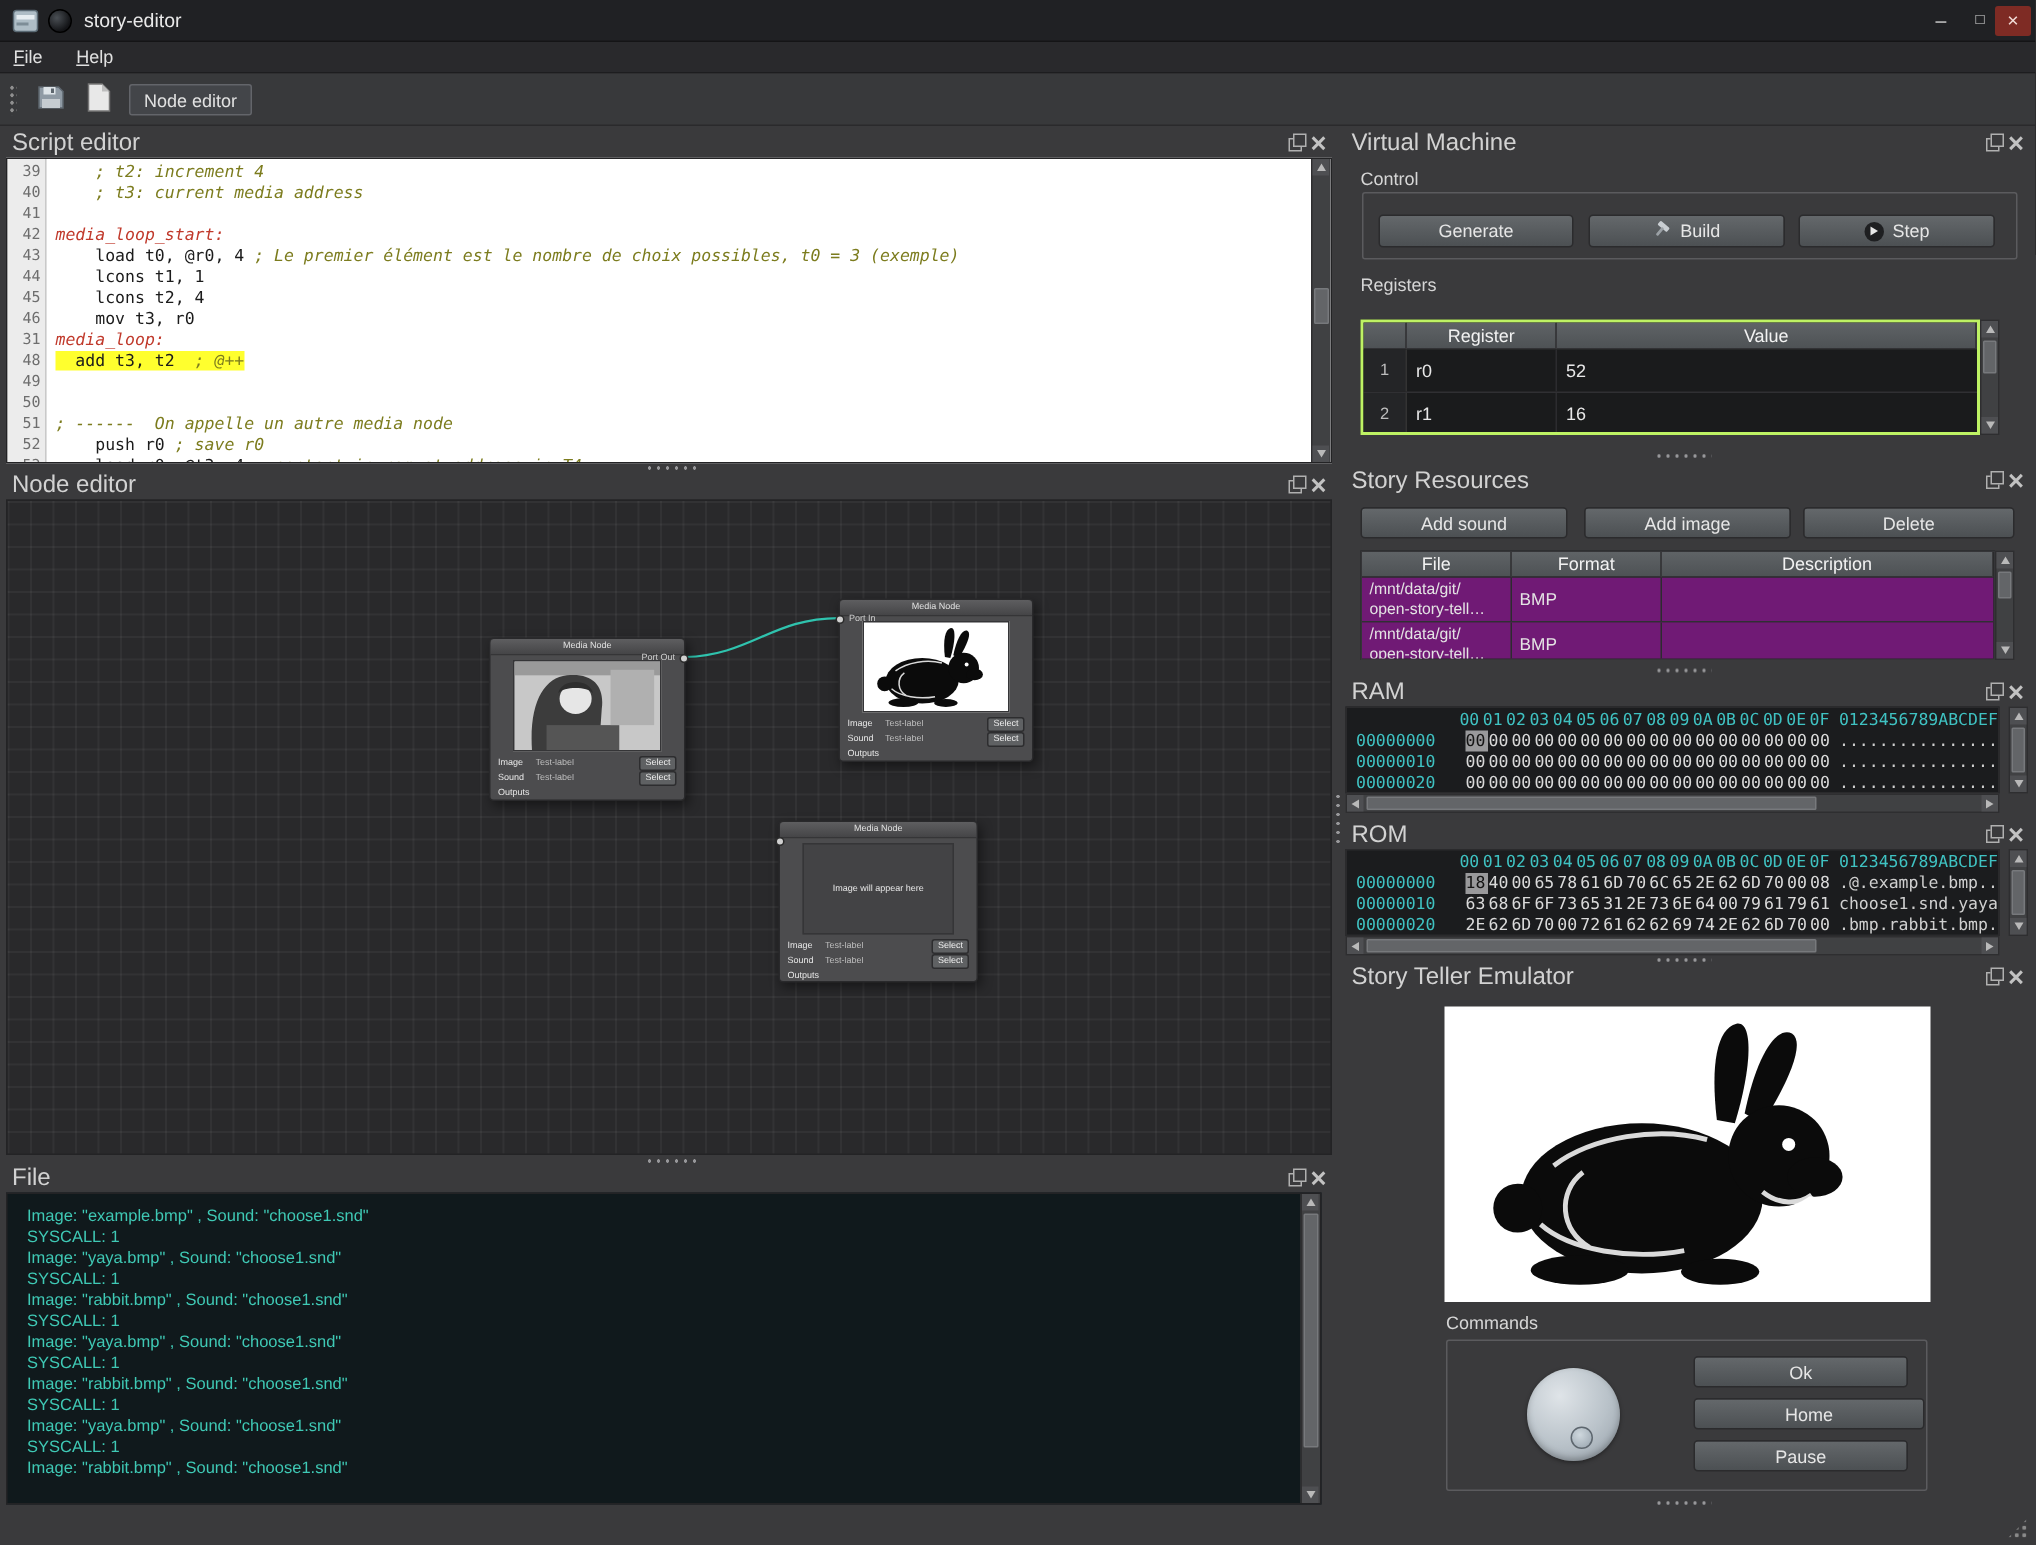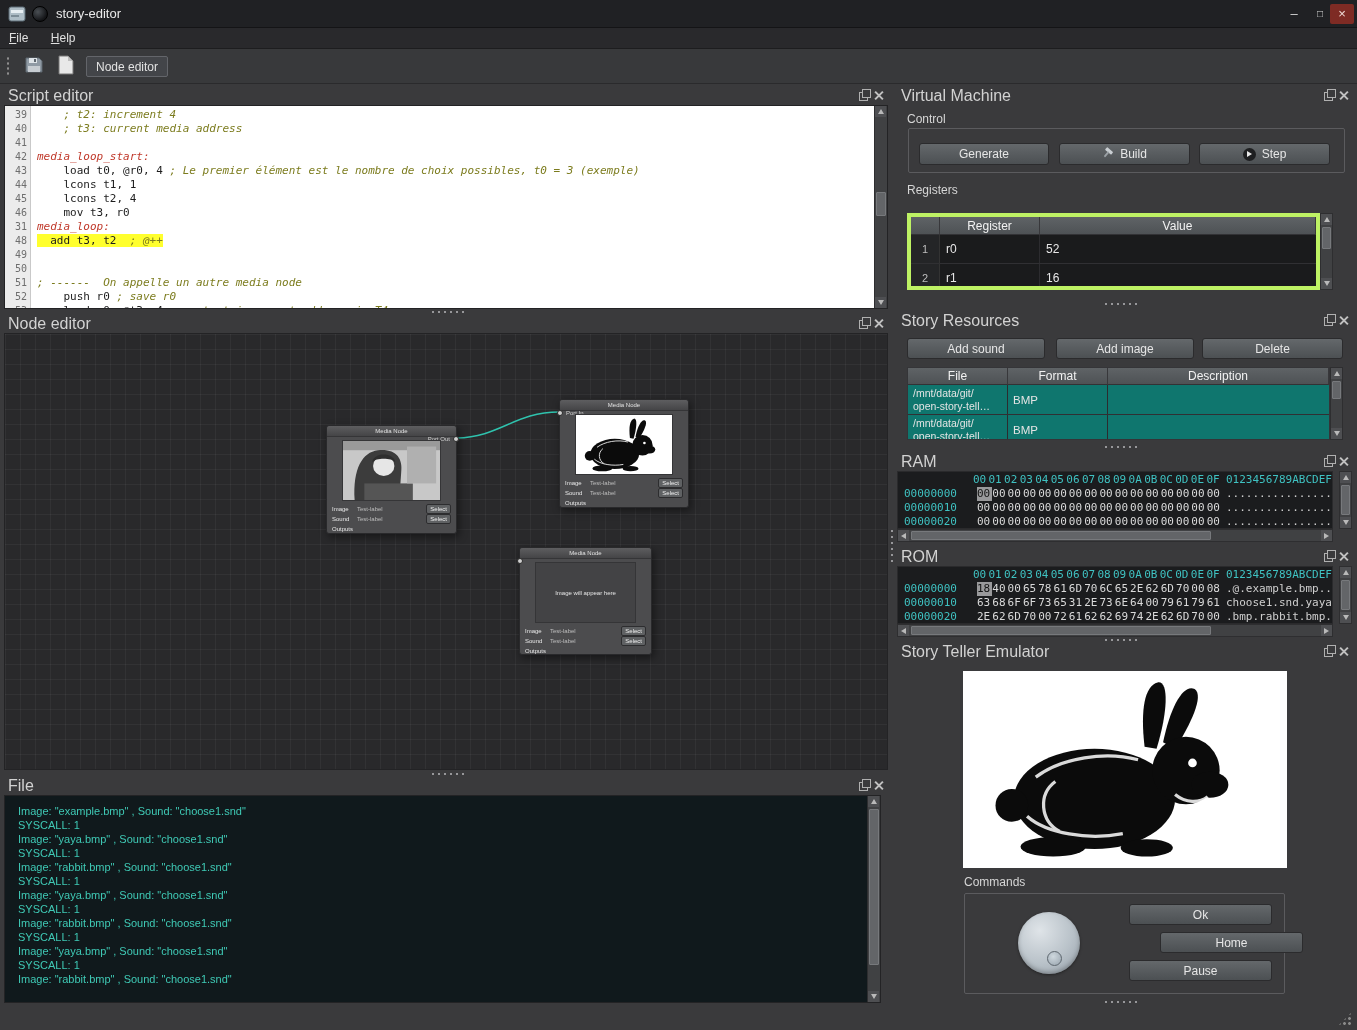--- a/index.html
+++ b/index.html
@@ -106,40 +106,40 @@
 .btn{position:absolute;display:flex;align-items:center;justify-content:center;gap:6px;background:linear-gradient(#64686b,#4c5053);border:1px solid #2b2b2d;border-radius:3px;font-size:12px;color:#e6e6e6;font-family:inherit}
 .btn-generate{left:919px;top:143px;width:130px;height:22px}
 .btn-build{left:1059px;top:143px;width:131px;height:22px}
 .btn-step{left:1199px;top:143px;width:131px;height:22px}
 .step-ico{width:13px;height:13px;border-radius:50%;background:#1e1f21;display:inline-flex;align-items:center;justify-content:center}
 .step-ico .tri-right{border-width:3px 0 3px 5px;border-color:transparent transparent transparent #e8e8e8}
 .btn-addsound{left:907px;top:338px;width:138px;height:21px}
 .btn-addimage{left:1056px;top:338px;width:138px;height:21px}
 .btn-delete{left:1202px;top:338px;width:141px;height:21px}
 .btn-ok{left:1129px;top:904px;width:143px;height:21px}
-.btn-home{left:1160px;top:932px;width:143px;height:21px}
+.btn-home{left:1129px;top:932px;width:154px;height:21px}
 .btn-pause{left:1129px;top:960px;width:143px;height:21px}
 
 
-.reg-table{position:absolute;left:907px;top:213px;width:413px;height:77px;background:#191a1b;border:4px solid #bef264;overflow:hidden}
+.reg-table{position:absolute;left:907px;top:213px;width:413px;height:77px;background:#191a1b;border:2px solid #bef264;overflow:hidden}
 .th{background:linear-gradient(#5f6366,#4e5255);border-right:1px solid #38383b;border-bottom:1px solid #323235;font-size:12px;color:#f2f2f2;display:flex;align-items:center;justify-content:center}
 .reg-head{display:flex;height:18px}
 .reg-corner{width:29px}
 .reg-col-register{width:100px}
 .reg-col-value{flex:1}
 .reg-row{display:flex;height:29px;border-bottom:1px solid #303033;font-size:12px;color:#e8e8e8;background:#1a1b1c}
 .reg-rownum{width:29px;background:#242527;border-right:1px solid #333;display:flex;align-items:center;justify-content:center;color:#bdbdbd;font-size:11px}
 .reg-cell-register{width:100px;display:flex;align-items:center;padding-left:6px;border-right:1px solid #2c2c2f}
 .reg-cell-value{flex:1;display:flex;align-items:center;padding-left:6px}
 
 
 .res-table{position:absolute;left:907px;top:367px;width:423px;height:73px;background:#191a1b;border:1px solid #353538;overflow:hidden}
 .res-head{display:flex;height:17px}
 .res-col-file{width:100px}.res-col-format{width:100px}.res-col-desc{flex:1}
-.res-row{display:flex;height:30px;border-bottom:1px solid #303033;font-size:10.5px;color:#e4e4e4;background:#0f766e}
+.res-row{display:flex;height:30px;border-bottom:1px solid #303033;font-size:10.5px;color:#e4e4e4;background:#701a75}
 .res-cell-file{width:100px;padding:2px 0 0 5px;border-right:1px solid #2c2c2f;white-space:pre-line;line-height:13px;overflow:hidden}
 .res-cell-format{width:100px;padding-left:5px;border-right:1px solid #2c2c2f;display:flex;align-items:center;font-size:11.5px}
 .res-cell-desc{flex:1}
 
 
 .hexview{position:absolute;left:897px;width:436px;height:58px;padding:1px 0 0 6px;font-family:"DejaVu Sans Mono",monospace;font-size:11px;background:#1b1c1e;border:1px solid #2a2a2c;overflow:hidden}
 .hex-ram{top:471px}.hex-rom{top:566px}
 .hex-row{display:flex;height:14px;line-height:14px;white-space:pre}
 .hex-addr{width:66px;color:#3fc2c2;margin-right:20px}
 .hex-byte{width:21px;color:#dadada}

